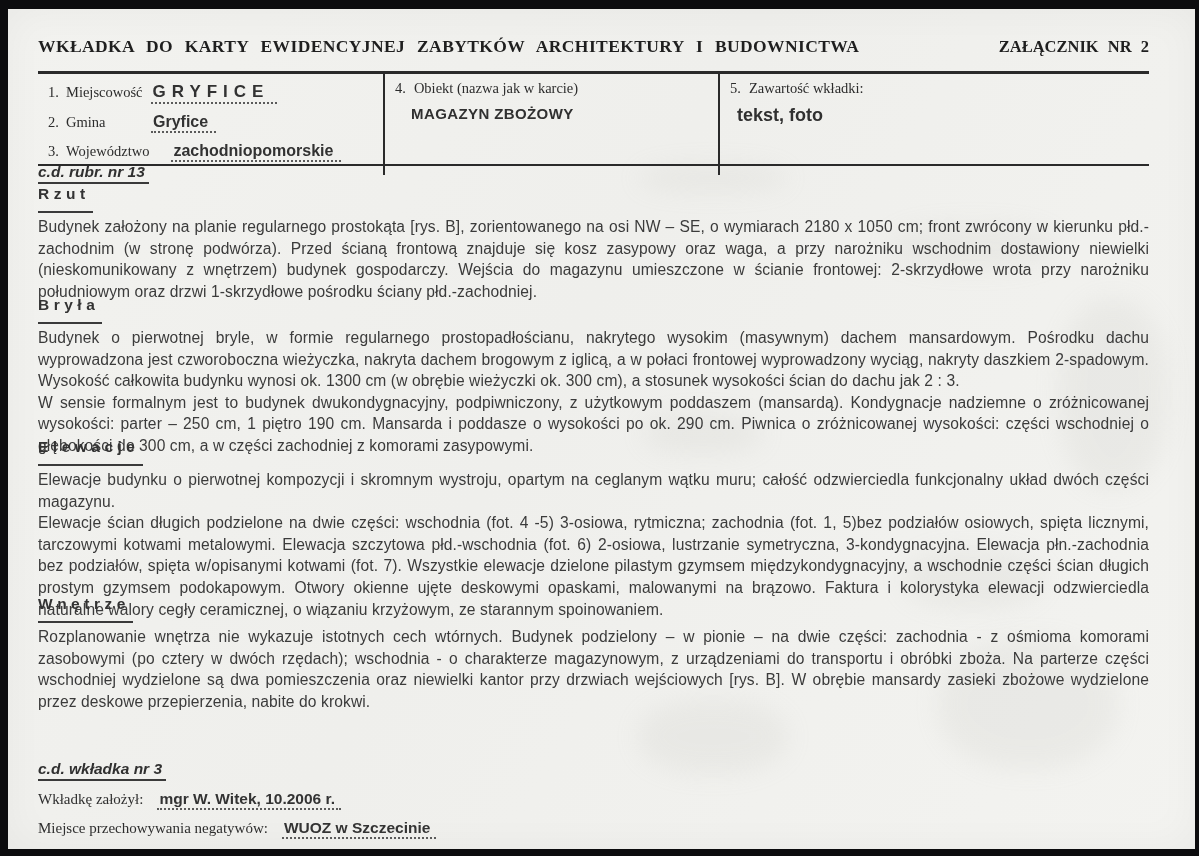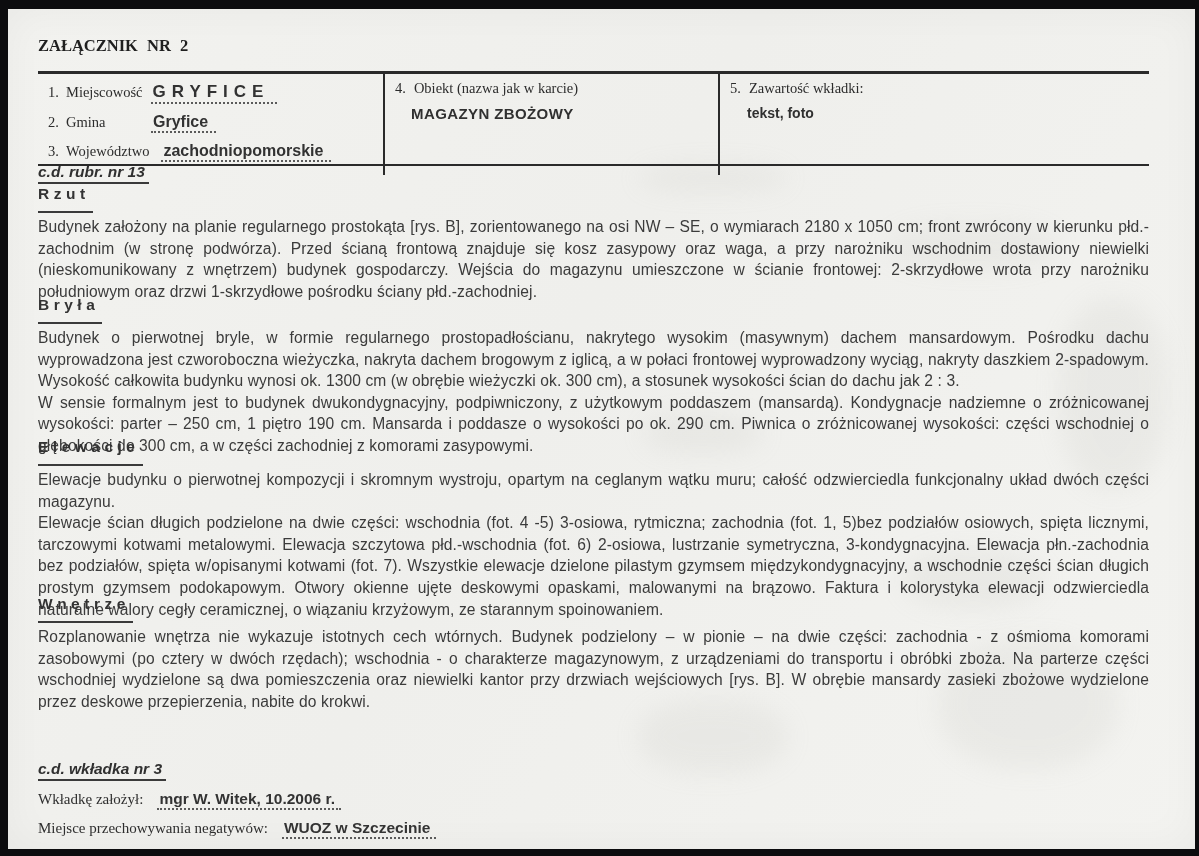--- a/index.html
+++ b/index.html
@@ -54,21 +54,21 @@
     white-space:nowrap;
   }
   .v-spread{letter-spacing:6px;font-size:17px;}
   .col1-pad{padding-top:8px;}
   .cell-label{
     font-family:"Liberation Serif","DejaVu Serif",serif;font-size:14.5px;
     display:flex;gap:8px;
   }
   .obj-line1{font-weight:bold;font-size:15px;color:#303030;margin:8px 0 0 16px;letter-spacing:.4px;}
   .obj-line2{font-weight:bold;font-size:18px;color:#303030;margin:3px 0 0 16px;}
-  .content-value{font-weight:bold;font-size:14px;color:#303030;margin:8px 0 0 17px;}
+  .content-value{font-weight:bold;font-size:18px;color:#303030;margin:8px 0 0 7px;}
   .note{
     position:absolute;left:30px;font-weight:bold;font-size:15.5px;color:#303030;font-style:italic;
   }
   .note .u{border-bottom:2px solid #3a3a3a;display:inline-block;padding:0 4px 1px 0;}
   .section{position:absolute;left:30px;width:1111px;}
   .sec-heading{
     font-weight:bold;font-size:15.5px;letter-spacing:4.5px;color:#333;
     border-bottom:2px solid #3a3a3a;display:inline-block;
     padding:0 3px 8px 0;margin:0 0 3px 0;
   }
@@ -95,40 +95,41 @@
 
   <div class="artifact" style="left:630px;top:155px;width:150px;height:28px;"></div>
   <div class="artifact" style="left:880px;top:215px;width:170px;height:45px;"></div>
   <div class="artifact" style="left:1050px;top:290px;width:110px;height:190px;"></div>
   <div class="artifact" style="left:635px;top:405px;width:120px;height:40px;"></div>
   <div class="artifact" style="left:895px;top:540px;width:140px;height:60px;"></div>
   <div class="artifact" style="left:930px;top:630px;width:180px;height:130px;"></div>
   <div class="artifact" style="left:630px;top:690px;width:150px;height:75px;"></div>
 
   <div class="header">
+    <div class="doc-title">WKŁADKA DO KARTY EWIDENCYJNEJ ZABYTKÓW ARCHITEKTURY I BUDOWNICTWA</div>
     <div class="attachment">ZAŁĄCZNIK NR 2</div>
   </div>
 
   <div class="form-table">
 
     <div class="cell col1-pad">
       <div class="field-row">
         <span class="field-num">1.</span>
         <span class="field-label">Miejscowość</span>
         <span class="field-value v-spread">GRYFICE</span>
       </div>
       <div class="field-row">
         <span class="field-num">2.</span>
         <span class="field-label" style="width:77px;">Gmina</span>
         <span class="field-value">Gryfice</span>
       </div>
       <div class="field-row">
         <span class="field-num">3.</span>
         <span class="field-label">Województwo</span>
-        <span class="field-value" style="margin-left:12px;">zachodniopomorskie</span>
+        <span class="field-value" style="margin-left:22px;">zachodniopomorskie</span>
       </div>
     </div>
 
     <div class="cell">
       <div class="cell-label">
         <span>4.</span>
         <span>Obiekt (nazwa jak w karcie)</span>
       </div>
       <div class="obj-line1">MAGAZYN ZBOŻOWY</div>
     </div>

